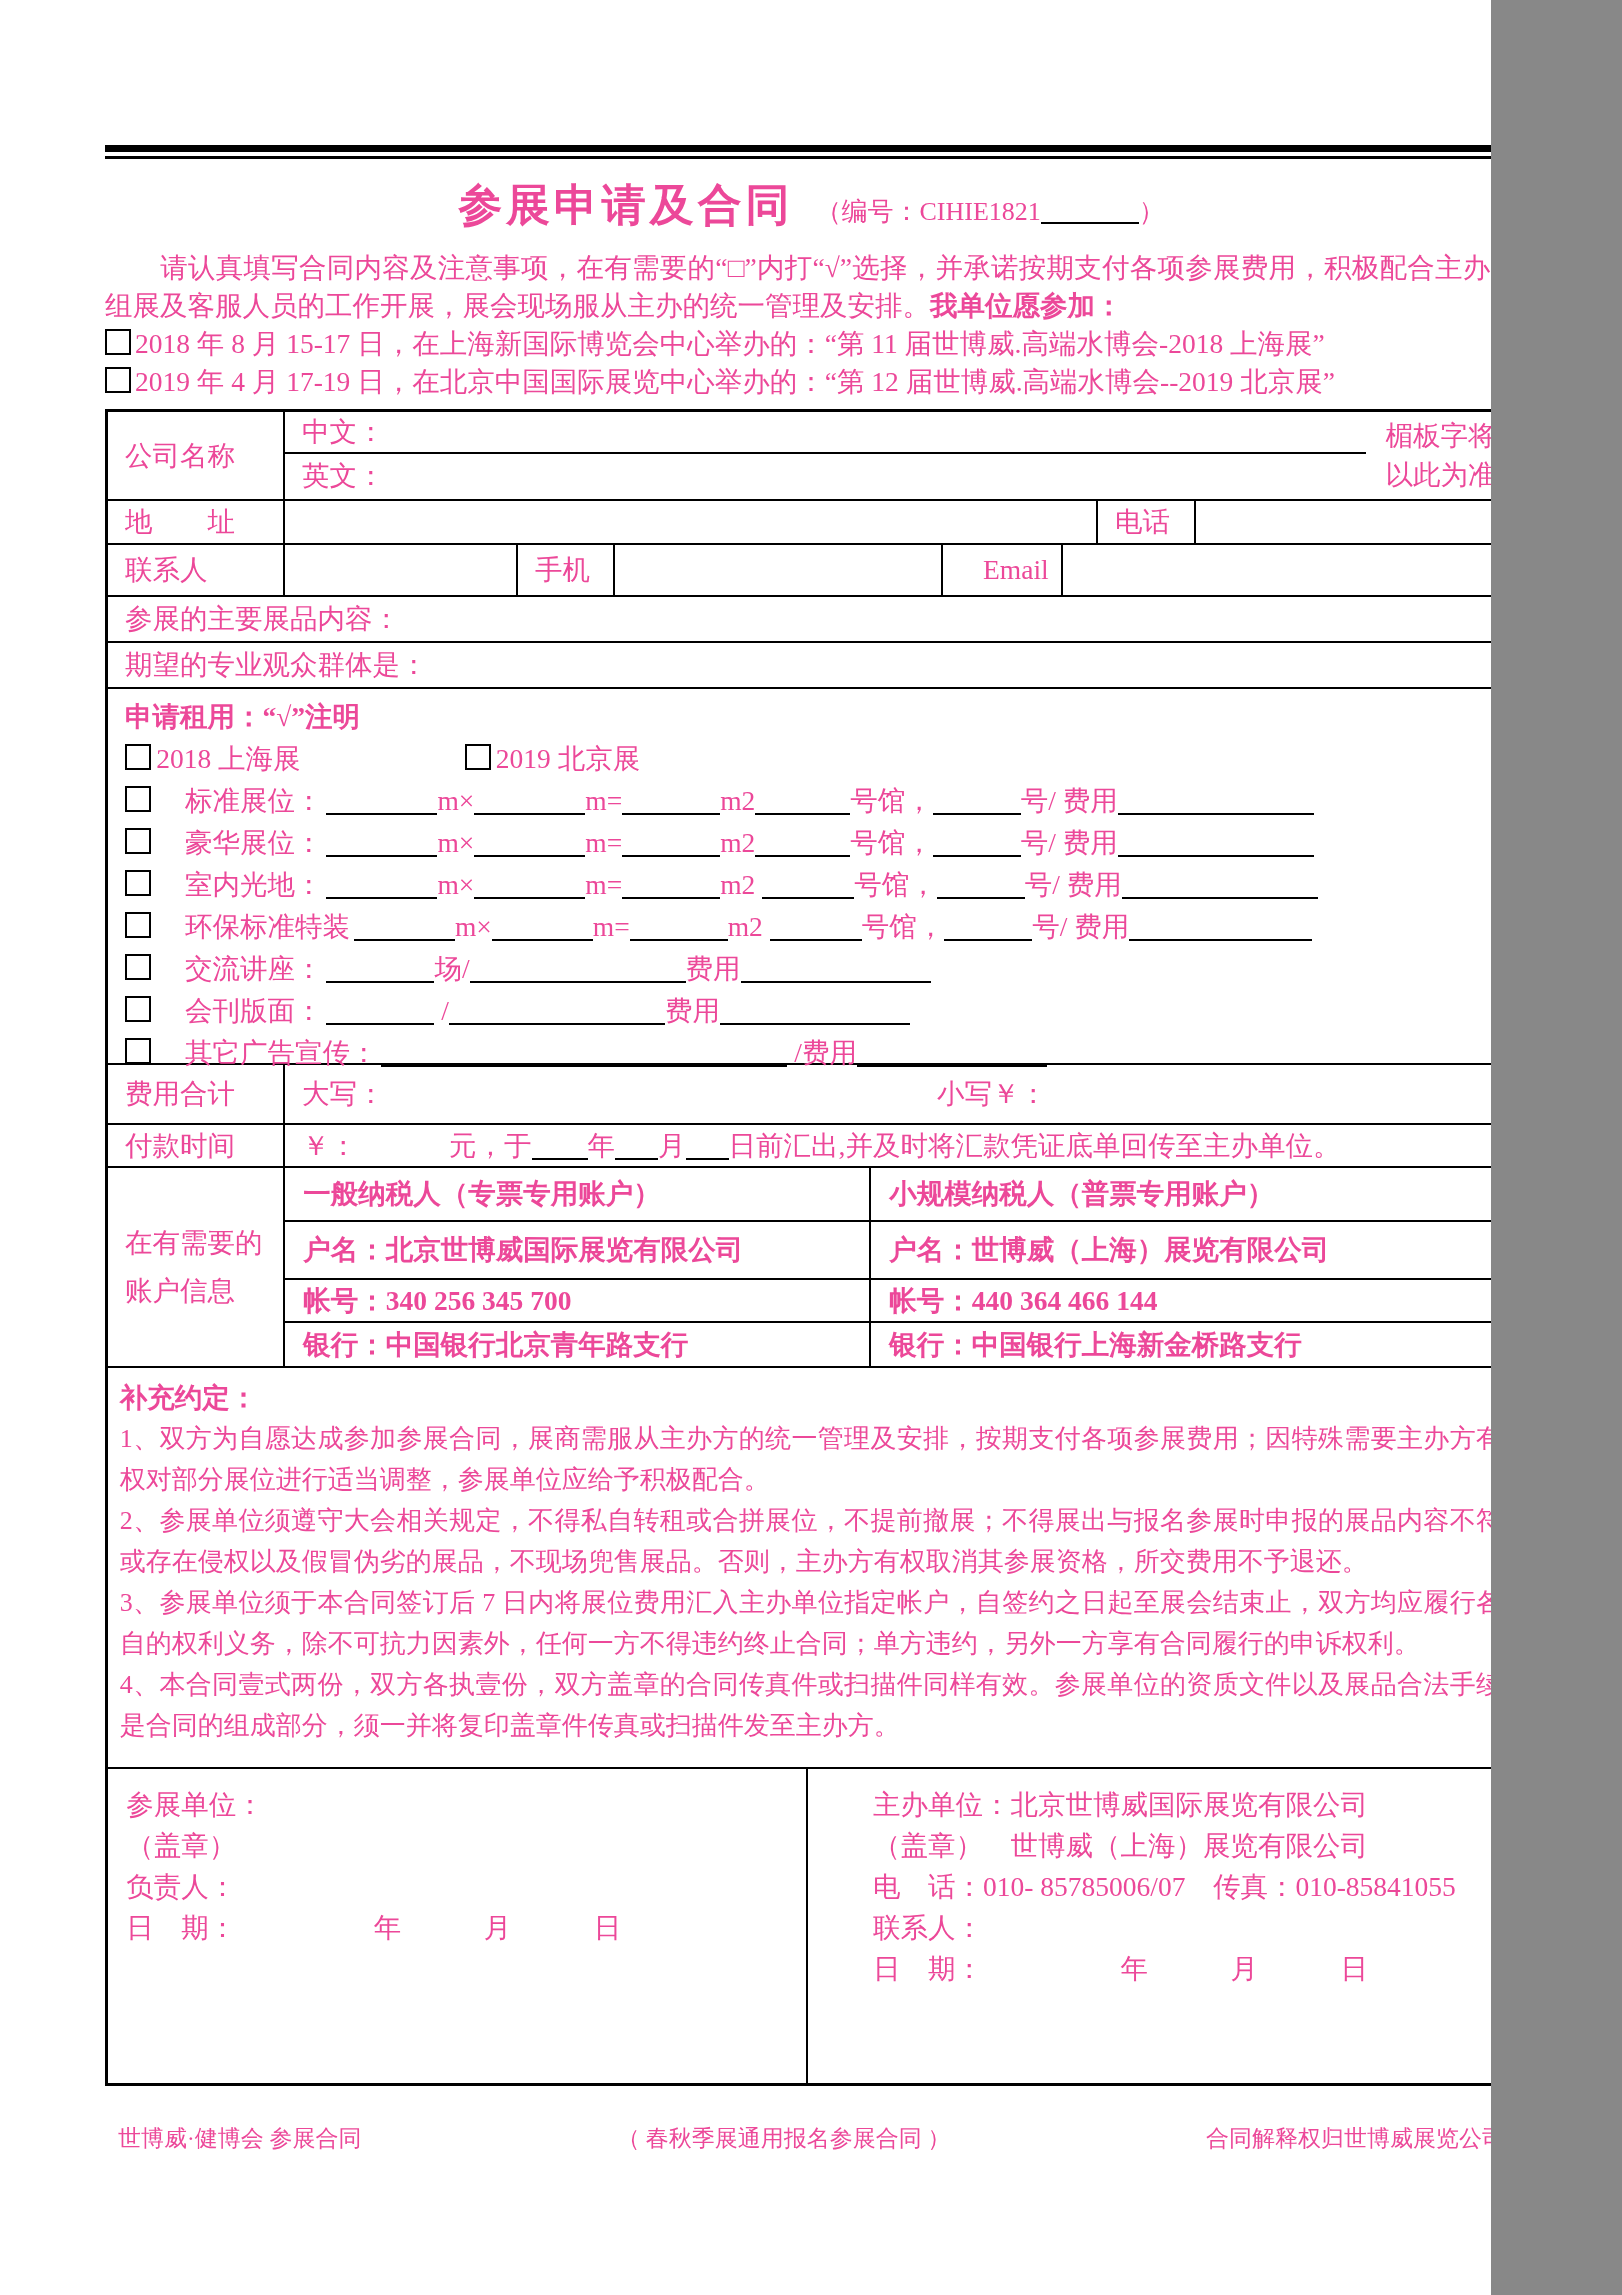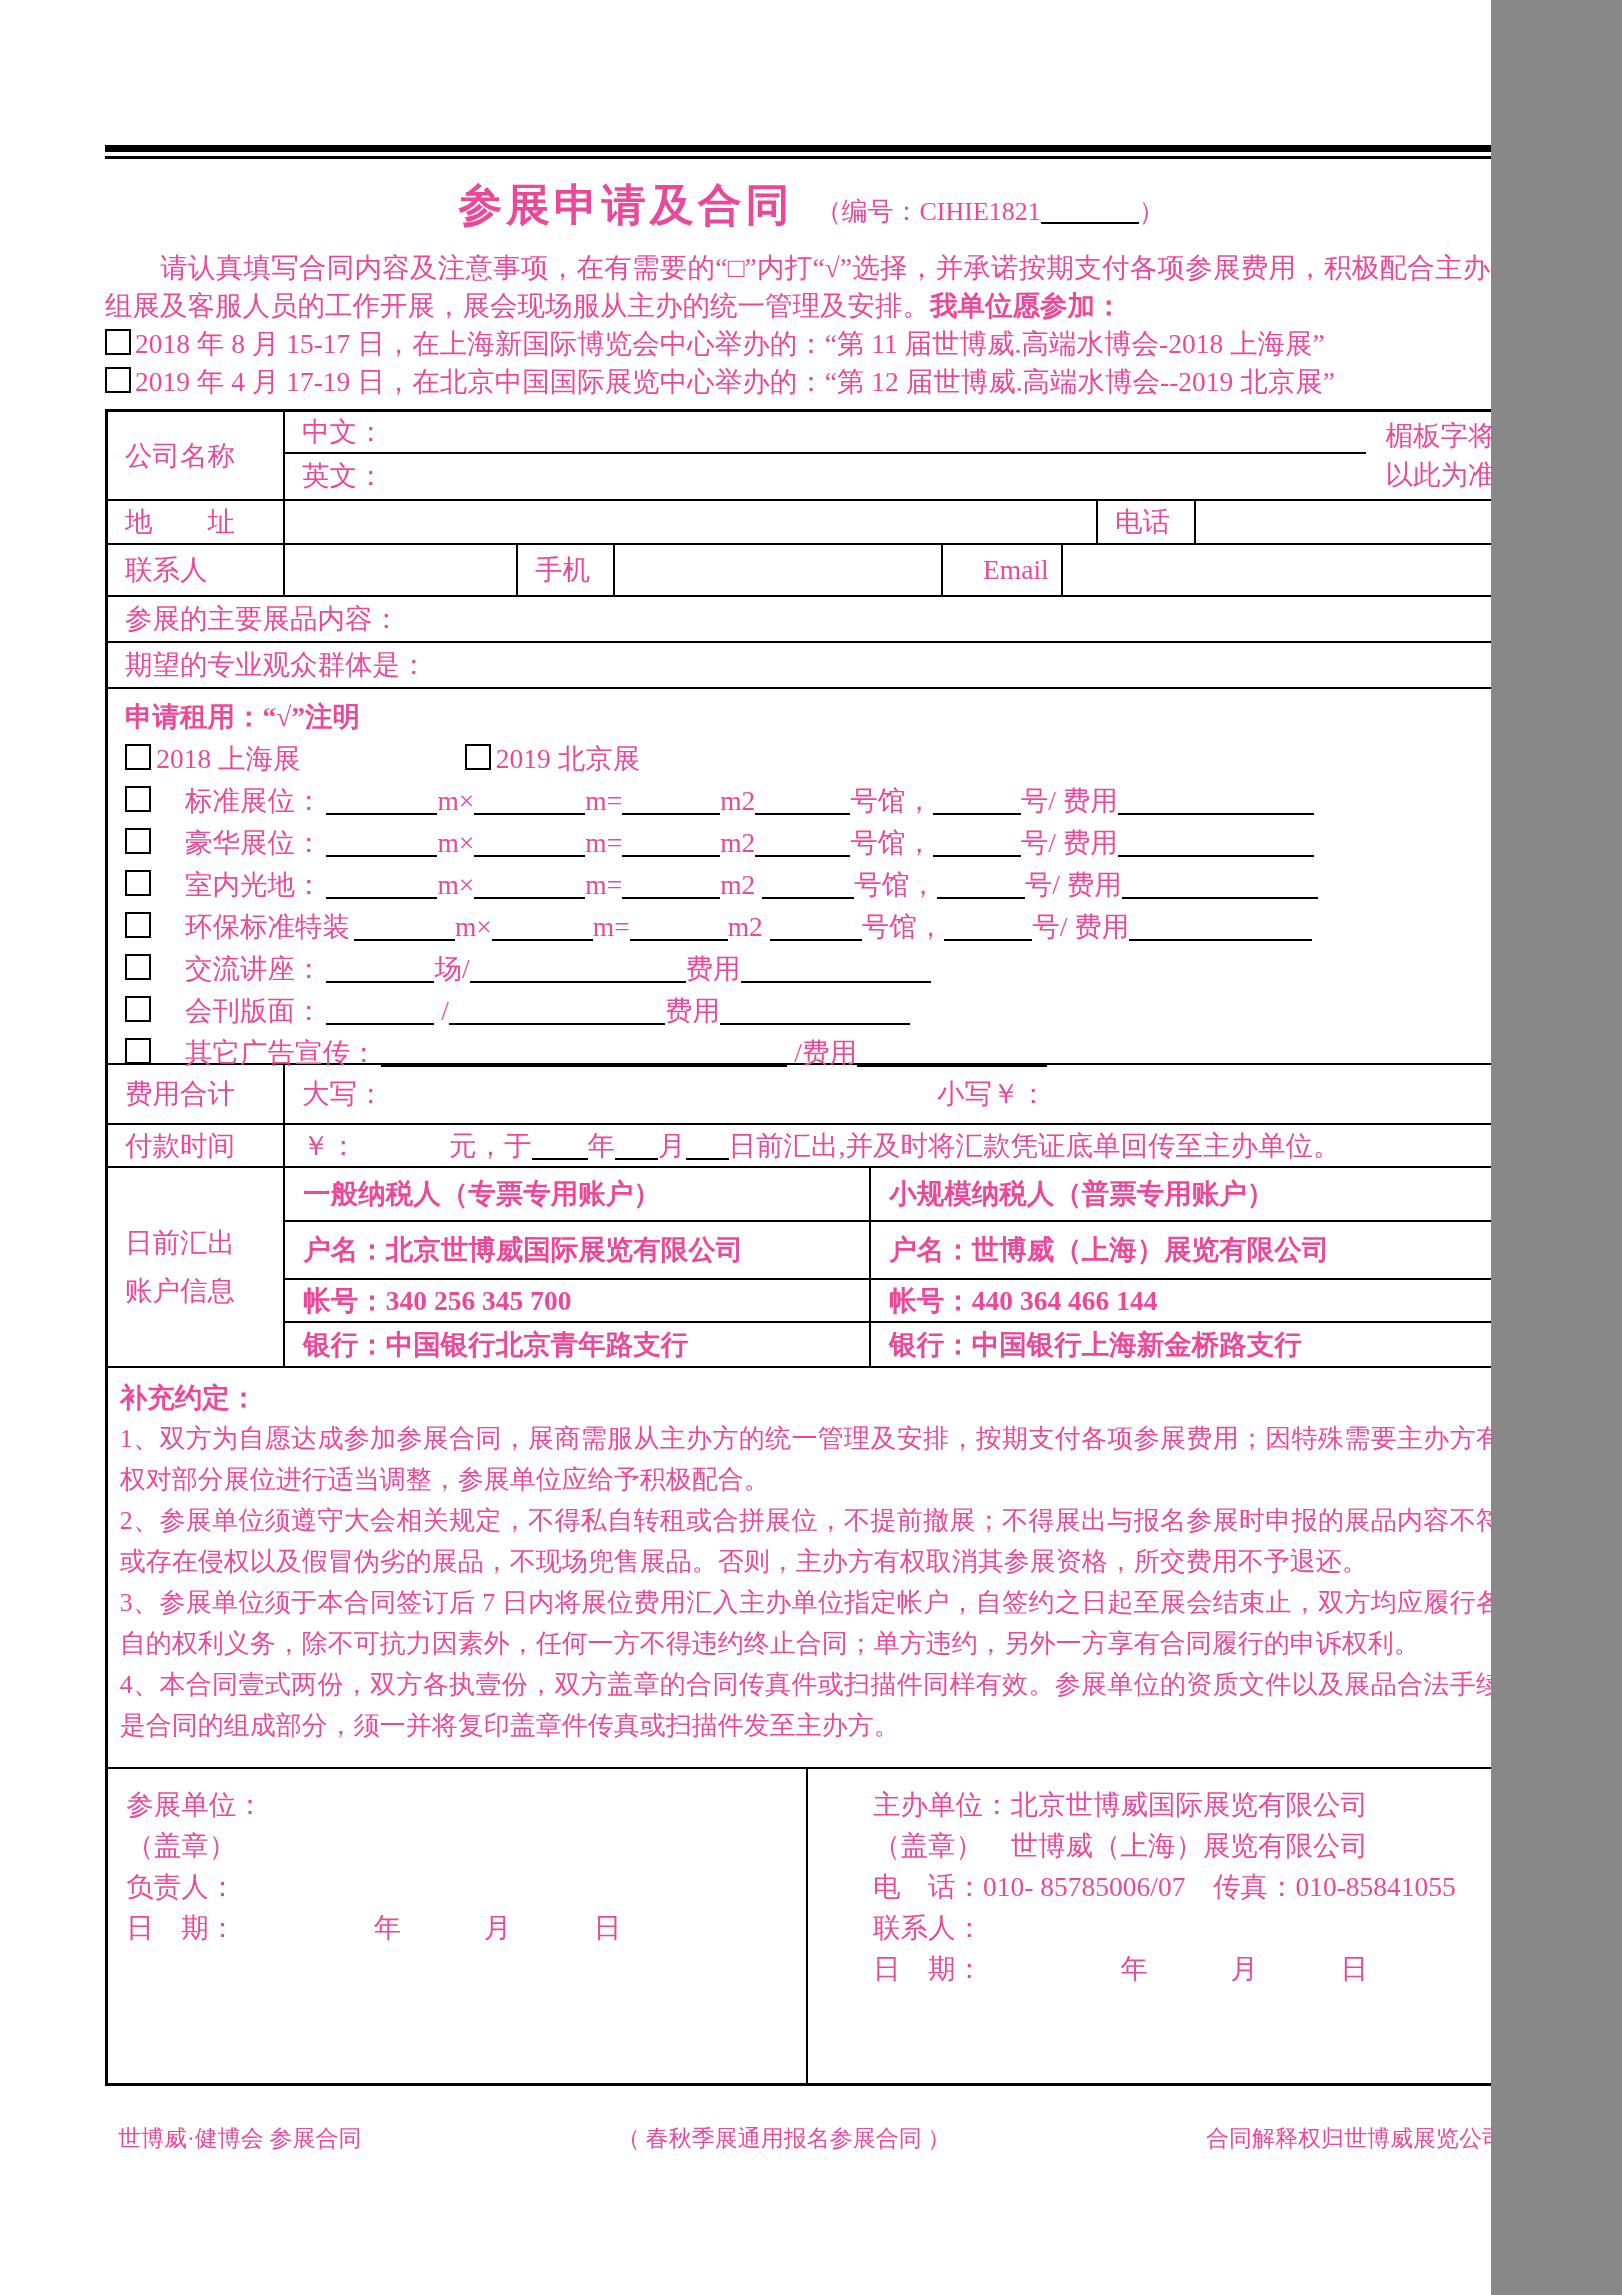--- a/index.html
+++ b/index.html
@@ -198,21 +198,21 @@
             <span class="t">年</span>
             <span class="blank" style="width: 43px;"></span>
             <span class="t">月</span>
             <span class="blank" style="width: 43px;"></span>
             <span class="t">日前汇出,并及时将汇款凭证底单回传至主办单位。</span>
           </div>
       </div>
 
       <div class="r" style="height:198px;">
         <div class="c lab acct-label">
-          <span>日前汇出</span>
+          <span>在有需要的</span>
           <span>账户信息</span>
         </div>
         <div class="acct-wrap">
           <div class="acct-col first">
             <div class="acct-cell acct-h">
                 <span>一般纳税人（专票专用账户）</span>
               </div>
             <div class="acct-cell acct-n">
                 <span>户名：北京世博威国际展览有限公司</span>
               </div>

